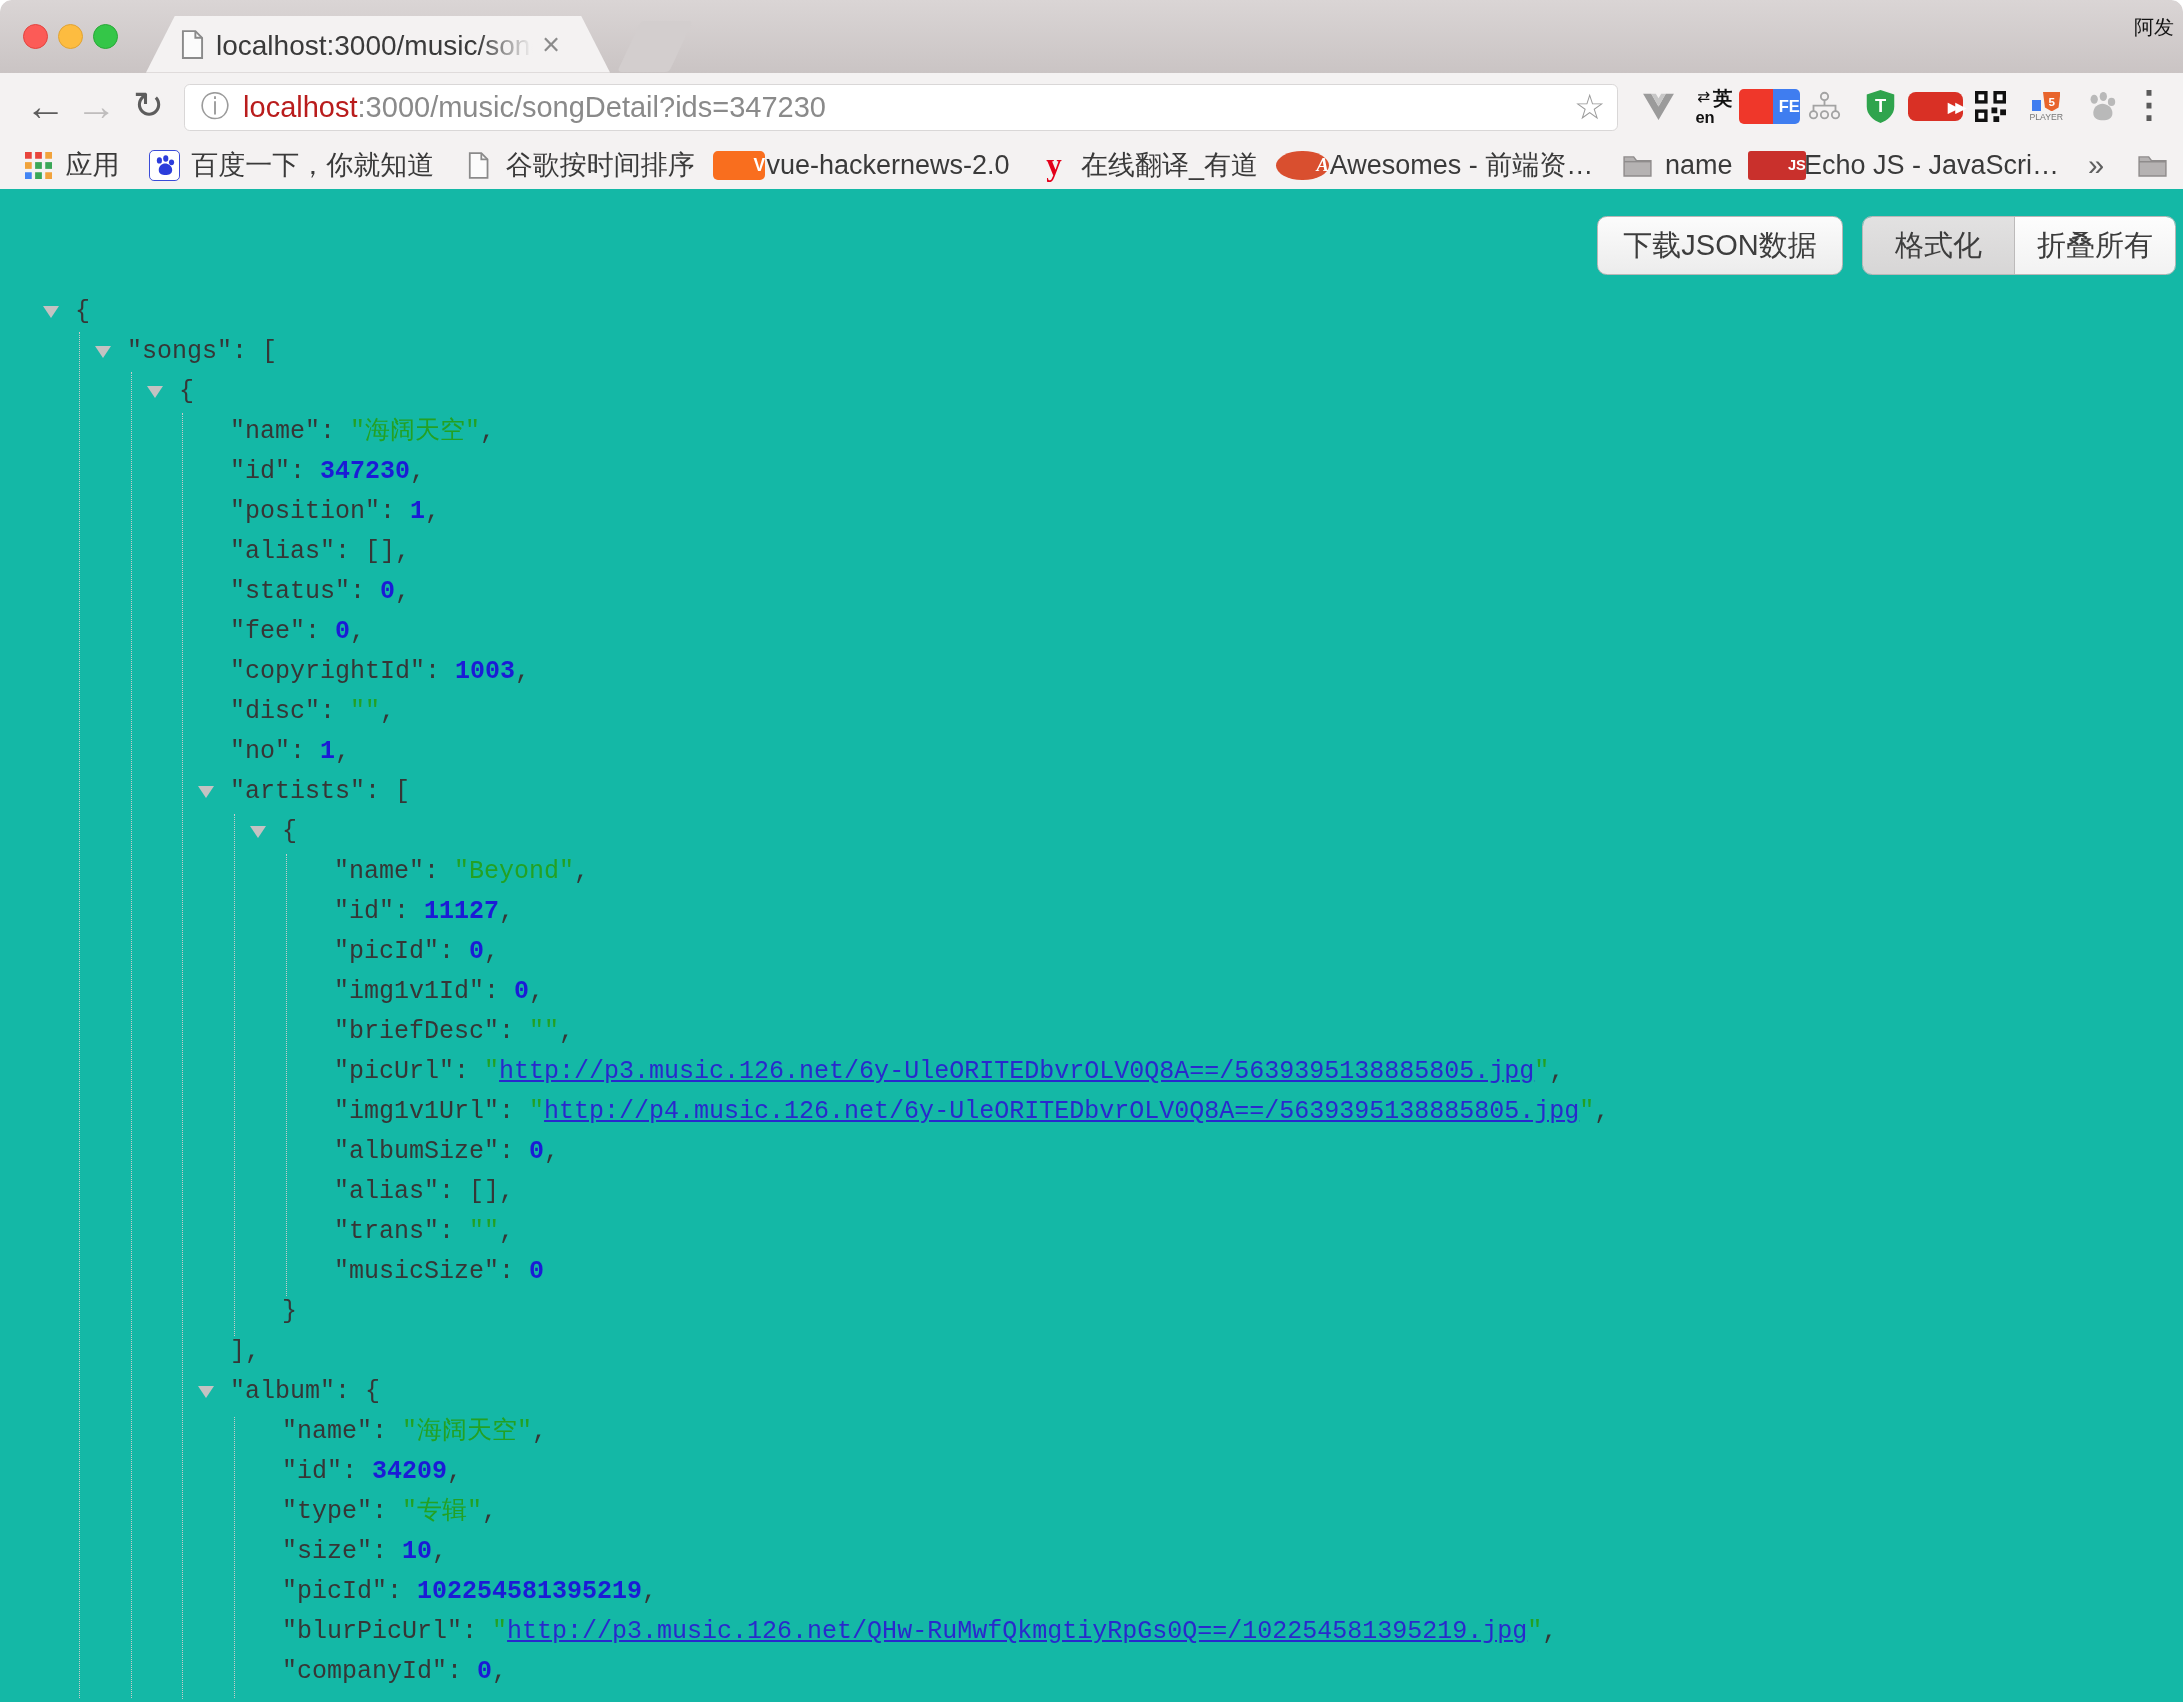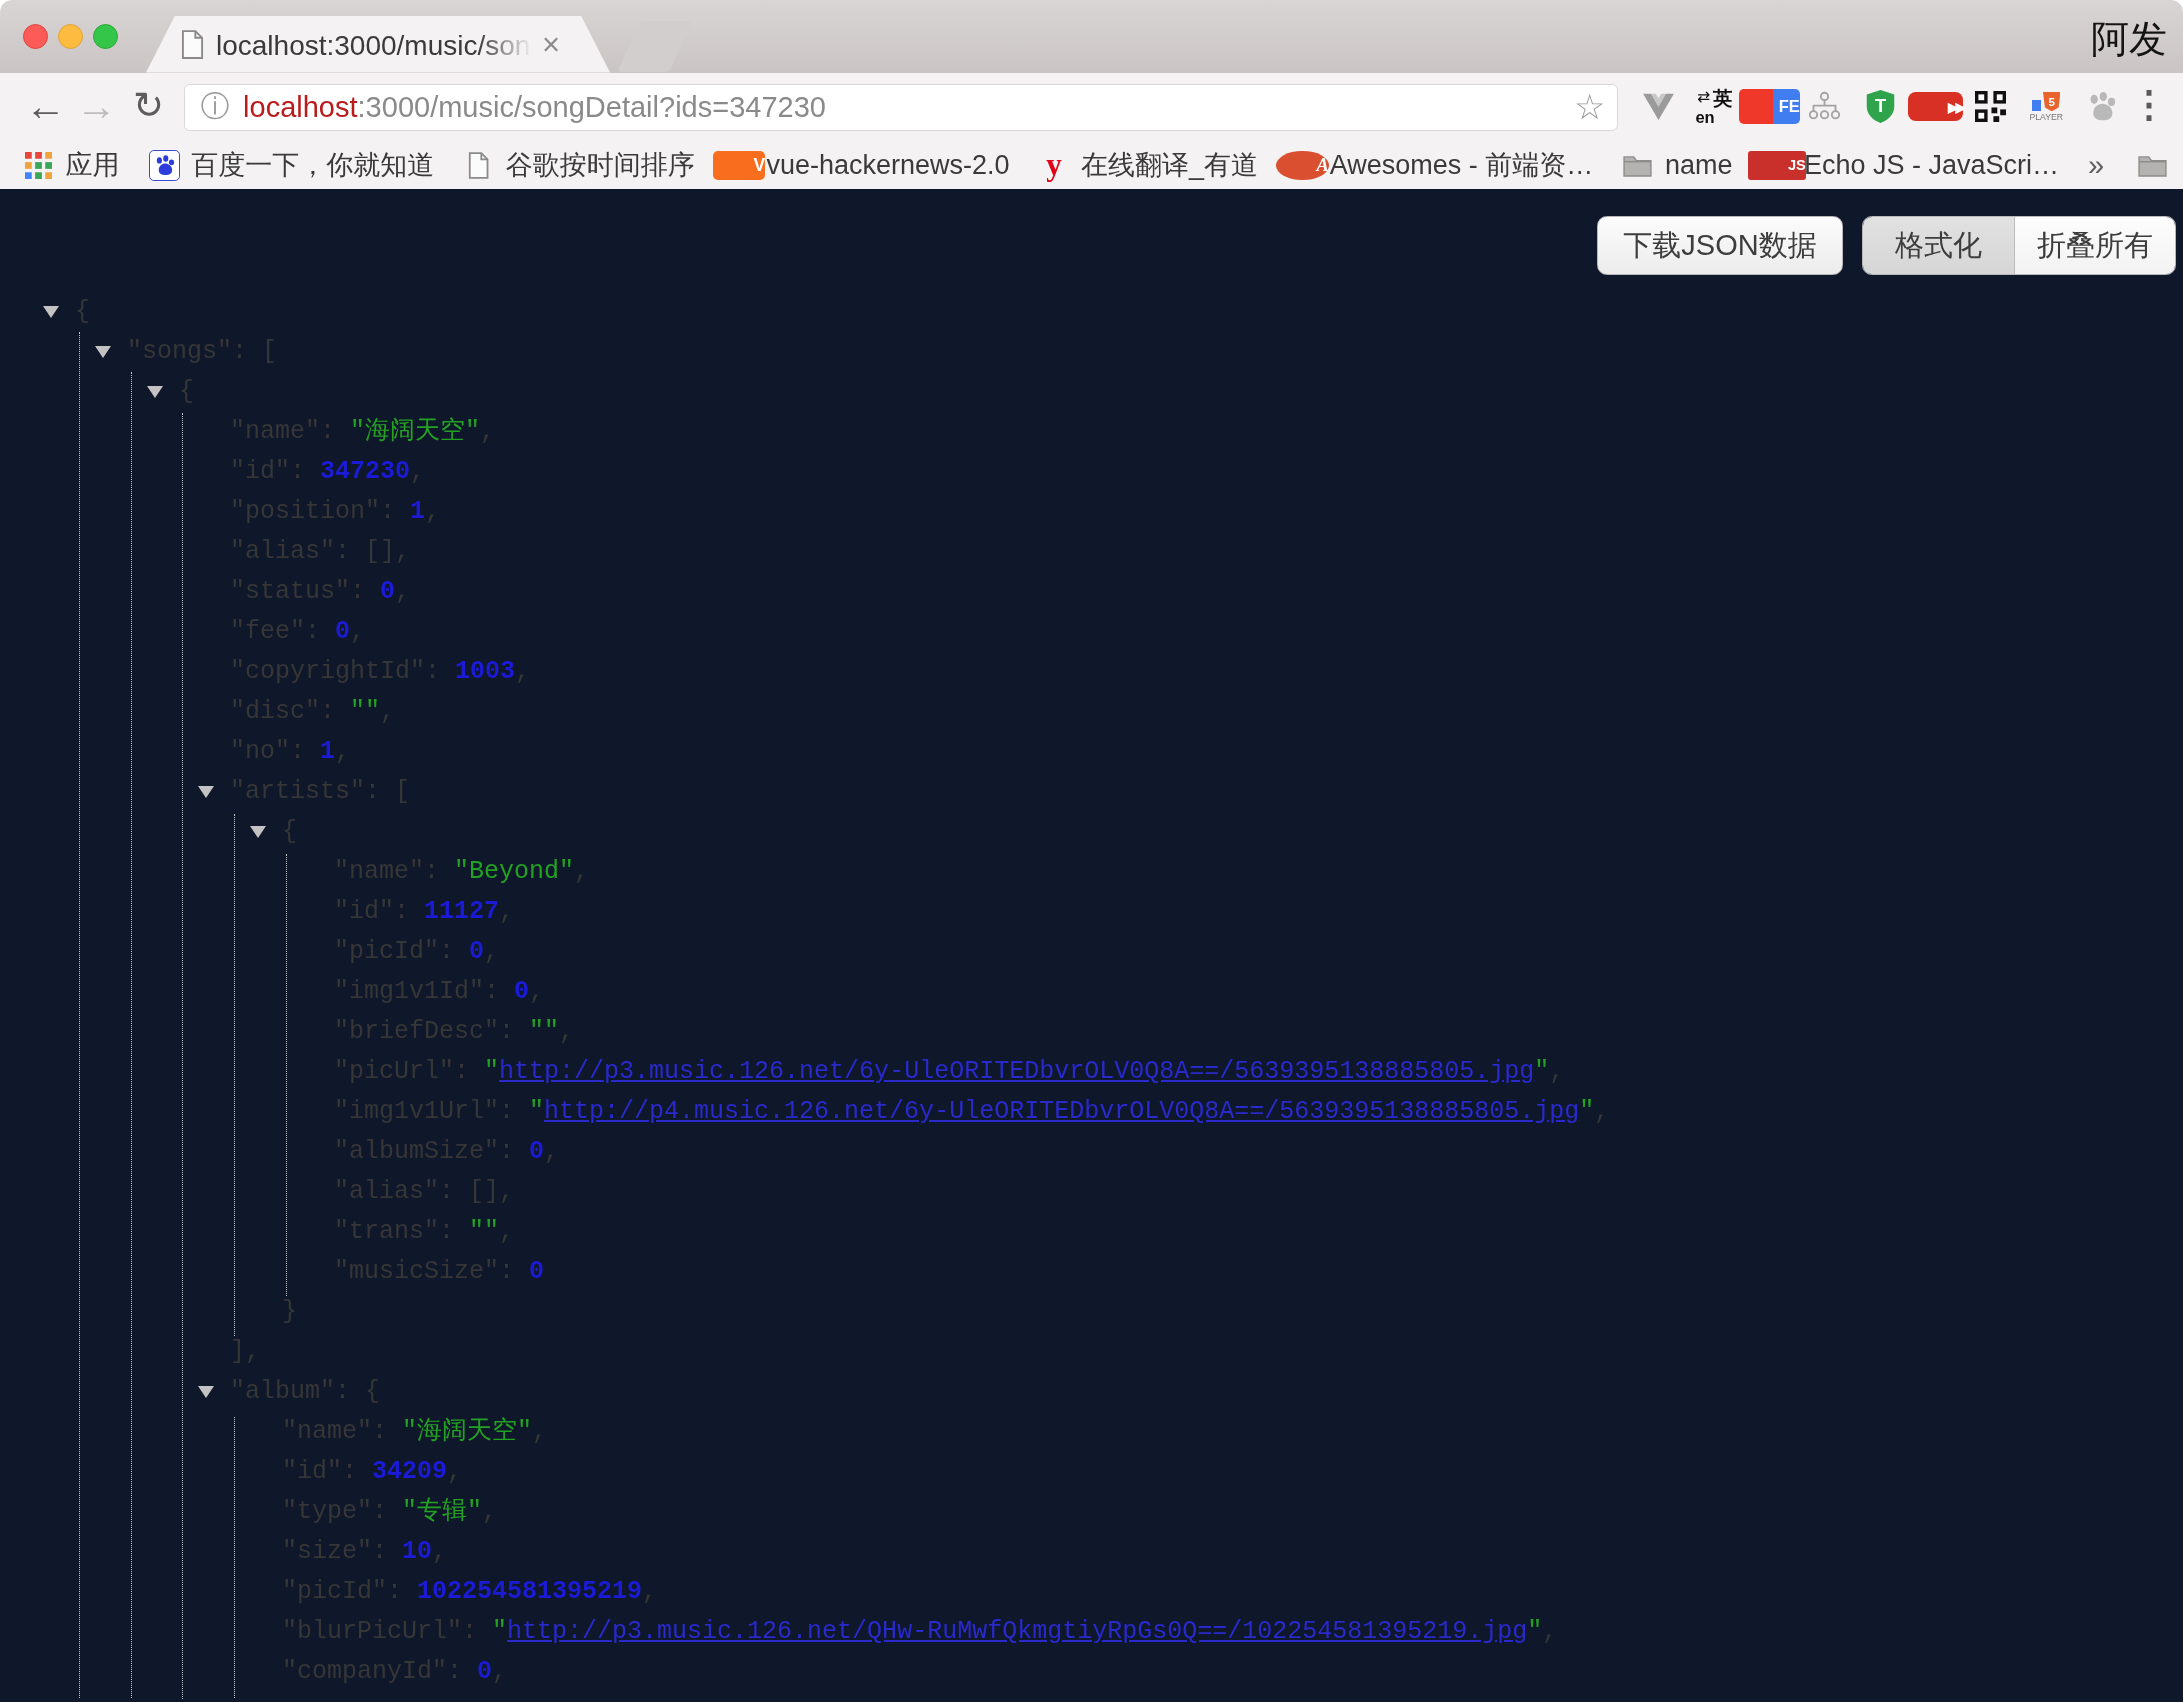--- a/index.html
+++ b/index.html
@@ -18,21 +18,21 @@
     -webkit-clip-path:polygon(0 100%,29px 0,calc(100% - 29px) 0,100% 100%);
     clip-path:polygon(0 100%,29px 0,calc(100% - 29px) 0,100% 100%);}
   .tab-favicon{position:absolute;left:35px;top:14.6px;}
   .tab-title{position:absolute;left:70px;top:0;height:57px;line-height:59px;width:340px;overflow:hidden;
     white-space:nowrap;font-size:28px;color:#3a3a3a;}
   .tab-fade{position:absolute;left:332px;top:3.9px;height:50px;width:78px;
     background:linear-gradient(90deg,rgba(244,242,242,0),#f4f2f2 70%);}
   .tab-close{position:absolute;left:396px;top:0;height:57px;line-height:57px;font-size:31px;color:#8b8b8b;cursor:default;}
   .newtab{position:absolute;left:629px;top:21.3px;width:52px;height:51px;background:#d3cece;
     transform:skewX(-25deg);border-radius:3.9px;}
-  .profile-name{position:absolute;right:16px;top:13.6px;font-size:38px;color:#141414;}
+  .profile-name{position:absolute;right:9px;top:13.6px;font-size:20px;color:#141414;}
 
   
   .toolbar{position:absolute;left:0;top:73px;width:100%;height:68px;background:#f4f2f2;}
   .navbtn{position:absolute;top:0;height:68px;line-height:66px;font-size:41px;color:#5d5d5d;text-align:center;width:49px;}
   .navbtn.back{left:21.3px;}
   .navbtn.fwd{left:72px;color:#bfbdbd;}
   .navbtn.reload{left:124px;font-size:37px;}
   .omnibox{position:absolute;left:184px;top:10.7px;width:1434px;height:47px;background:#fff;
     border:1.9px solid #d9d7d7;border-radius:5.8px;box-sizing:border-box;display:flex;align-items:center;}
   .info-icon{margin-left:15.5px;font-size:29px;color:#9b9b9b;}
@@ -50,21 +50,21 @@
   .bm-item{display:flex;align-items:center;gap:11.6px;margin-right:29px;white-space:nowrap;}
   .bm-label{font-size:27px;color:#3a3a3a;}
   .bm-chevron{margin-left:auto;margin-right:33px;font-size:29px;color:#5f5f5f;}
   .bm-icon{display:inline-flex;width:31px;height:31px;align-items:center;justify-content:center;}
 
   
   .box-icon{display:inline-flex;align-items:center;justify-content:center;border-radius:4.9px;
     color:#fff;font-weight:bold;padding-left:40px;}
 
   
-  .page{position:absolute;left:0;top:189px;width:100%;height:1513px;background:#0f172a;}
+  .page{position:absolute;left:0;top:189px;width:100%;height:1513px;background:#14b8a6;}
   .btn{position:absolute;box-sizing:border-box;border:1.9px solid #b9b7b7;border-radius:9.7px;
     font-size:29px;color:#3d3d3d;display:flex;align-items:center;justify-content:center;
     background:linear-gradient(#fcfcfc,#ececec);}
   .btn-download{left:1597px;top:27px;width:246px;height:59px;}
   .seg-group{position:absolute;left:1862px;top:27px;width:314px;height:59px;border:1.9px solid #b9b7b7;
     border-radius:9.7px;box-sizing:border-box;display:flex;overflow:hidden;}
   .seg{display:flex;align-items:center;justify-content:center;font-size:29px;color:#3d3d3d;height:100%;box-sizing:border-box;}
   .seg-format{flex:0 0 152px;background:linear-gradient(#e2e1e1,#d7d6d6);border-right:1.9px solid #bcbaba;}
   .seg-collapse{flex:1;background:linear-gradient(#fdfdfd,#f2f2f2);}
 

